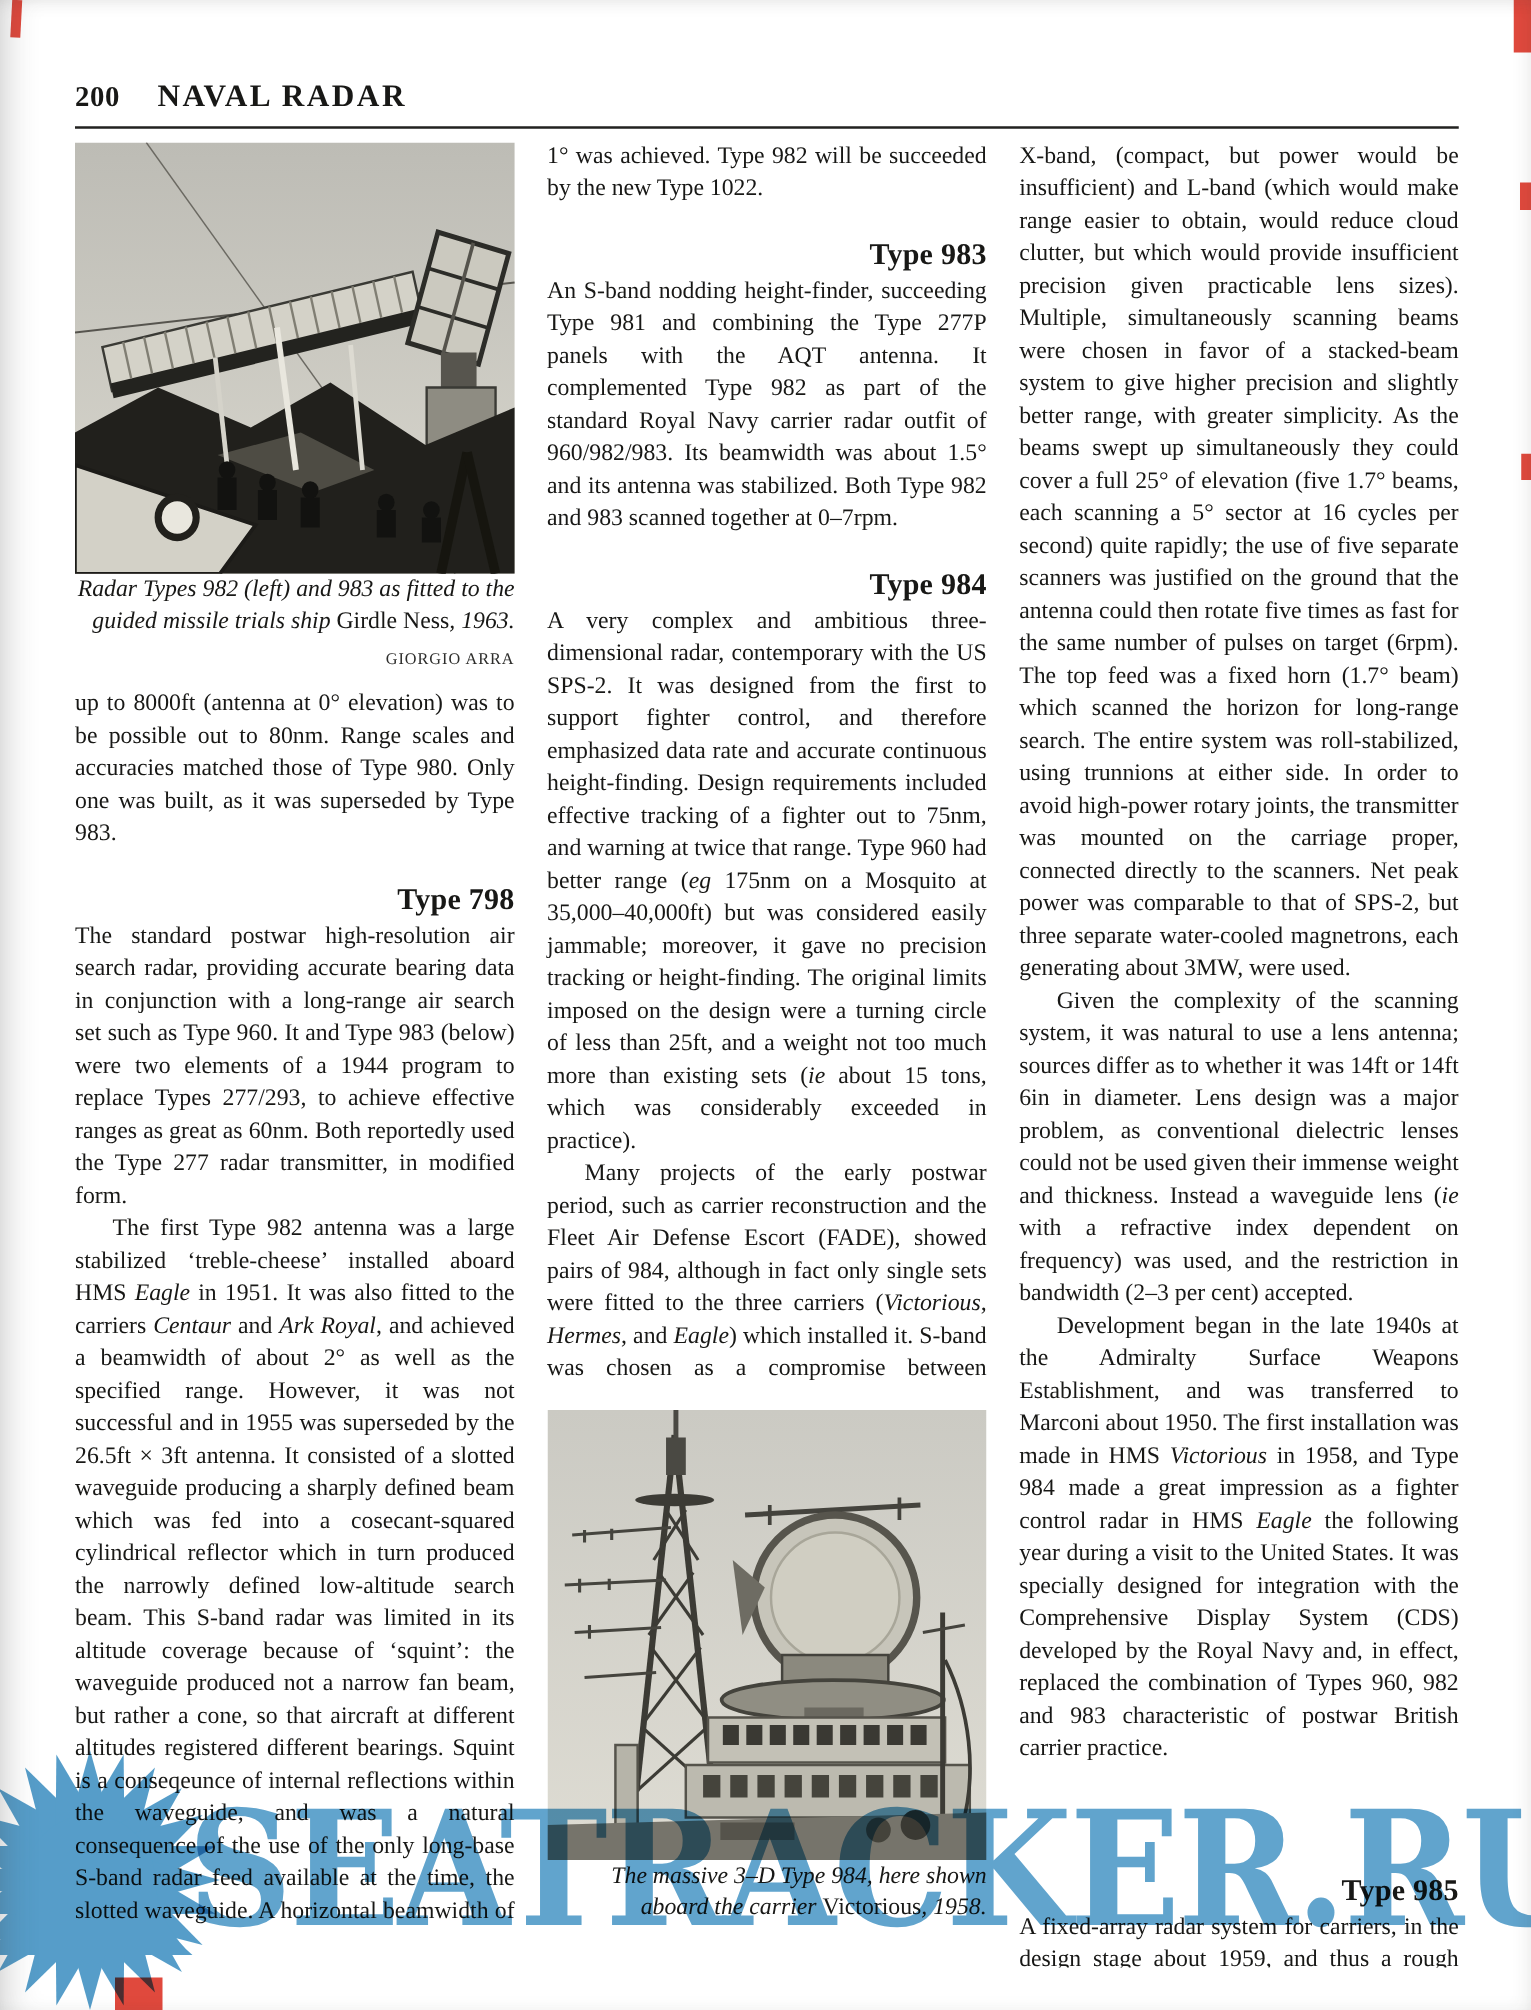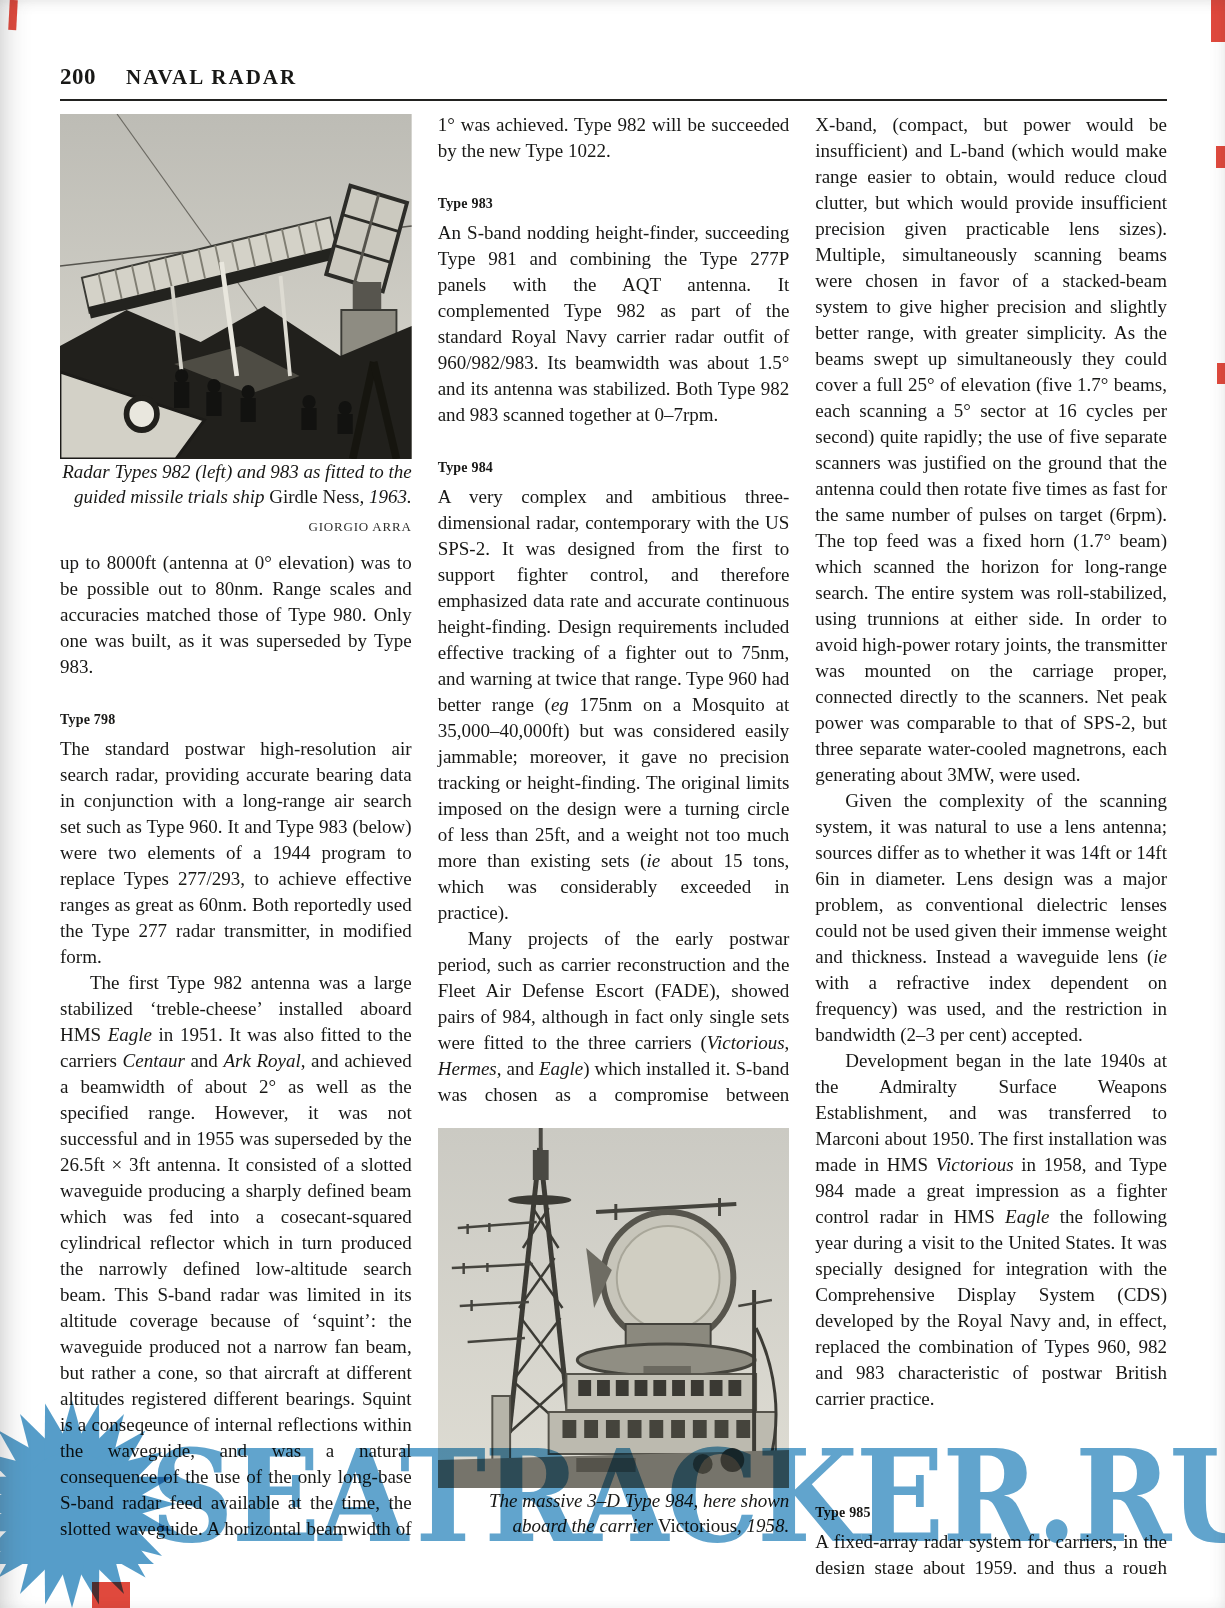--- a/index.html
+++ b/index.html
@@ -5,30 +5,30 @@
   html,body{margin:0;padding:0;background:#d8d7d3;}
   .page{position:relative;width:1225px;height:1608px;margin:0 auto;background:#ffffff;
         overflow:hidden;font-family:"Liberation Serif",serif;color:#181816;}
   .page::after{content:"";position:absolute;inset:0;pointer-events:none;
         box-shadow:inset 20px 0 26px -16px rgba(60,60,58,.25), inset -8px 0 18px -10px rgba(60,60,58,.16),
                    inset 0 10px 20px -14px rgba(60,60,58,.12);}
   
   .hdr{position:absolute;top:64px;left:60px;right:58px;}
   .hdr-row{display:flex;align-items:baseline;gap:30px;}
   .pnum{font-size:23px;font-weight:bold;letter-spacing:.5px;}
-  .ptitle{font-size:21px;font-weight:bold;letter-spacing:2px;}
+  .ptitle{font-size:25px;font-weight:bold;letter-spacing:2px;}
   .rule{margin-top:9px;border-top:2.5px solid #222220;}
   
   .cols{position:absolute;top:112px;left:60px;width:1107px;height:1462px;
         display:grid;grid-template-columns:1fr 1fr 1fr;column-gap:26px;overflow:hidden;}
   .col{text-align:justify;font-size:19px;line-height:26px;}
   .col p{margin:0;}
   p.ind{text-indent:30px;}
   p.jlast{text-align-last:justify;}
-  h3.sec{font-size:14px;font-weight:bold;margin:27px 0 3px;text-align:left;letter-spacing:.2px;}
+  h3.sec{font-size:24px;font-weight:bold;margin:27px 0 3px;text-align:right;letter-spacing:.2px;}
   h3.sec.big-gap{margin-top:88px;}
   
   figure{margin:0;}
   .photo{display:block;width:100%;border:0;}
   .fig-left{margin:2px 0 10px;}
   .fig-mid{margin:20px 0 8px;}
   figcaption{text-align:right;}
   .cap{font-size:19px;line-height:25px;}
   .cap i{font-style:italic;}
   .credit{font-size:13px;letter-spacing:.8px;margin-top:5px;color:#2d2d2b;}

